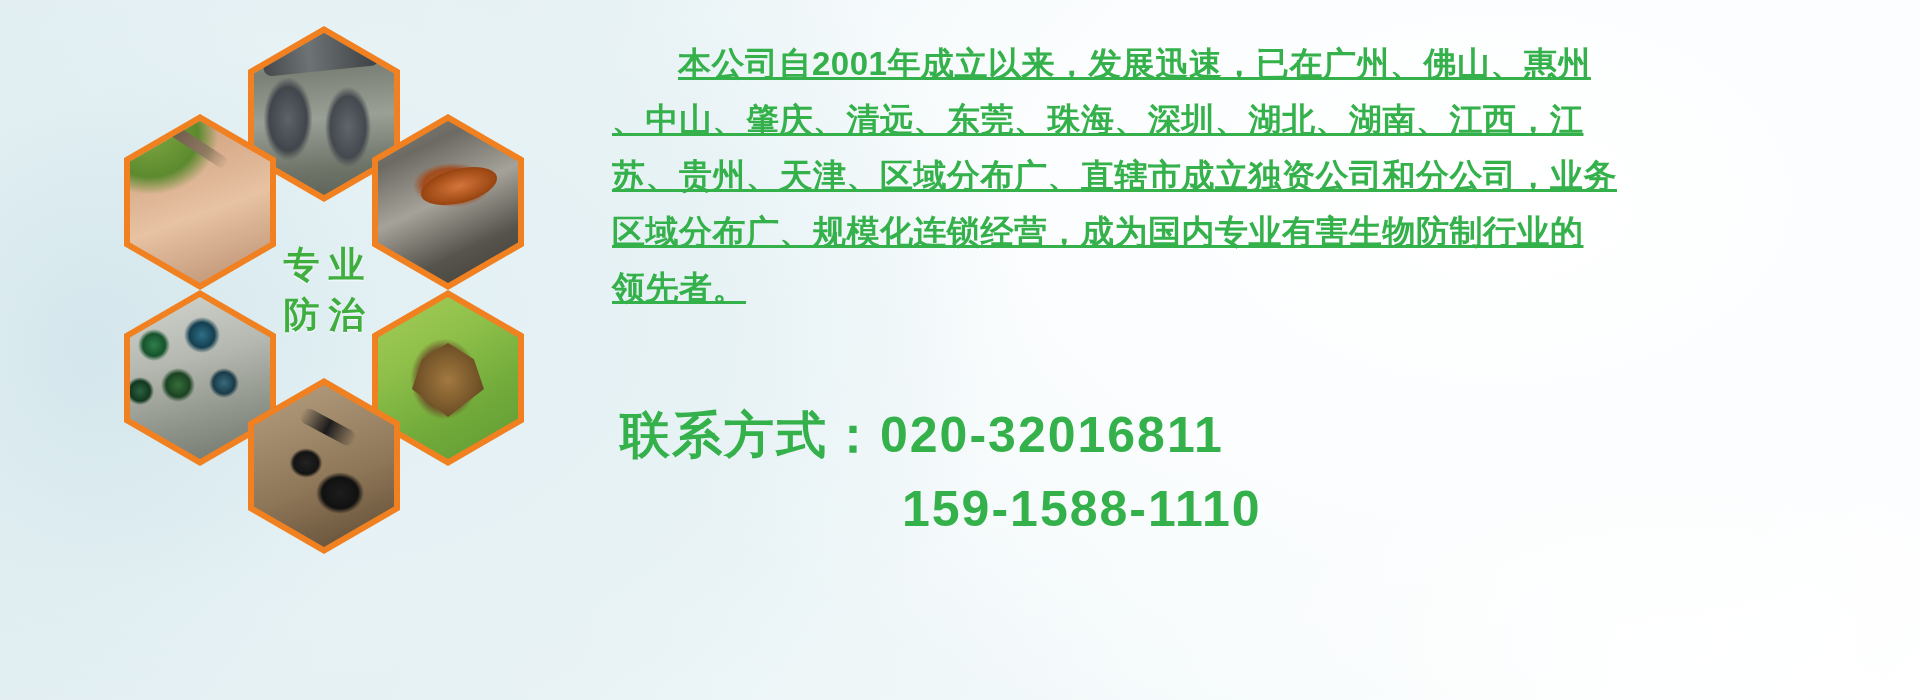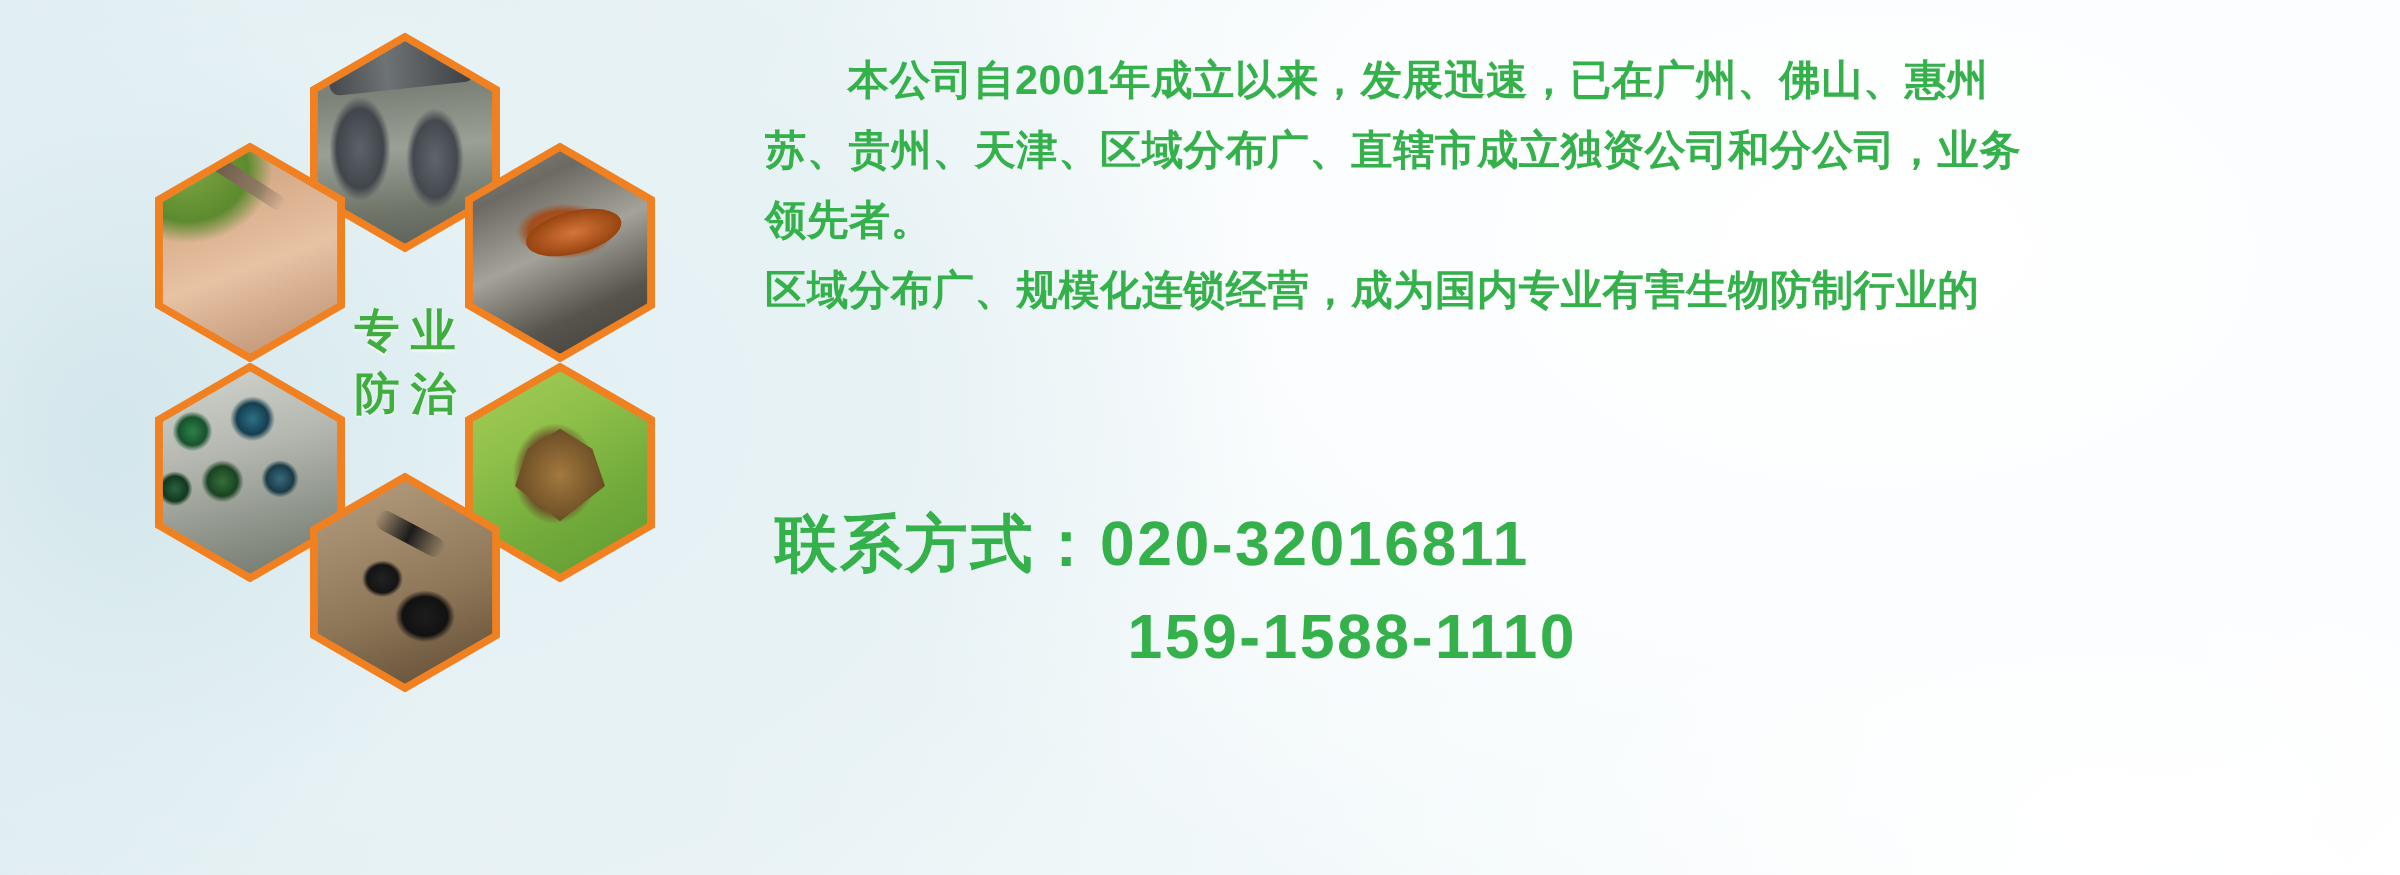--- a/index.html
+++ b/index.html
@@ -121,20 +121,21 @@
     content:"";position:absolute;left:54px;top:44px;width:60px;height:16px;
     background:linear-gradient(90deg,rgba(20,20,20,0),#1b1b1b 50%,rgba(20,20,20,0));
     transform:rotate(28deg);border-radius:8px;
   }
 
   
   .body-copy{
     position:absolute;left:612px;top:36px;width:1300px;
     color:#34b14a;font-size:33px;font-weight:bold;line-height:56px;
     letter-spacing:.5px;
+    text-decoration:underline;
   }
   .body-copy .p{margin:0;}
   .body-copy .p:first-child{text-indent:66px;}
 
   .contact{
     position:absolute;left:620px;top:398px;width:1200px;
     color:#34b14a;font-weight:bold;font-size:50px;line-height:74px;
     letter-spacing:2px;
   }
   .contact .line1{white-space:nowrap;}
@@ -184,23 +185,24 @@
     </div>
 
     <div class="hex-caption">
       <span>专业</span>
       <span>防治</span>
     </div>
   </div>
 
   <div class="body-copy">
     <p class="p">本公司自2001年成立以来，发展迅速，已在广州、佛山、惠州</p>
+    <p class="p">、中山、肇庆、清远、东莞、珠海、深圳、湖北、湖南、江西，江</p>
     <p class="p">苏、贵州、天津、区域分布广、直辖市成立独资公司和分公司，业务</p>
+    <p class="p">区域分布广、规模化连锁经营，成为国内专业有害生物防制行业的</p>
     <p class="p">领先者。</p>
-    <p class="p">区域分布广、规模化连锁经营，成为国内专业有害生物防制行业的</p>
   </div>
 
   <div class="contact">
     <div class="line1">联系方式：020-32016811</div>
     <div class="line2">159-1588-1110</div>
   </div>
 
 </div>
 
 </body></html>

